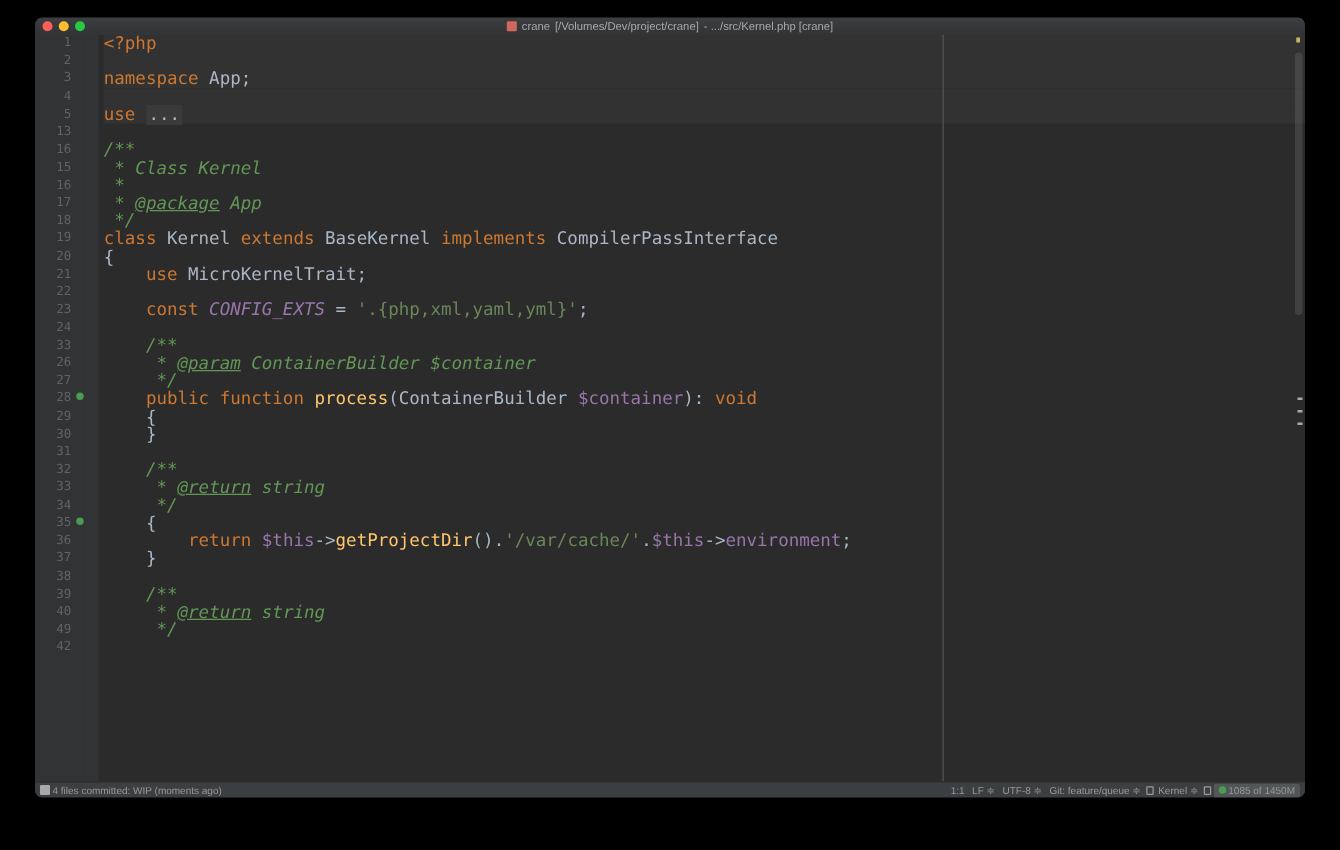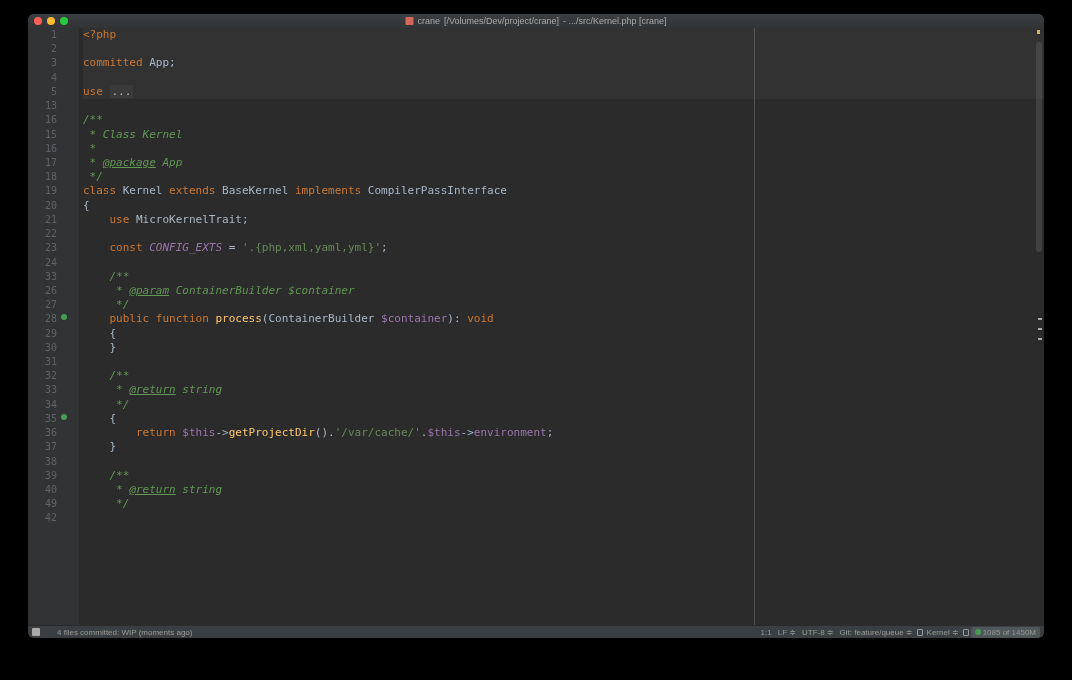--- a/index.html
+++ b/index.html
@@ -82,21 +82,21 @@
 .gutter .marker.green { background: #499c54; border-radius: 50%; }
 .fold-area {
   width: 12px;
   background: #313335;
   flex-shrink: 0;
 }
 .code {
   flex: 1;
   position: relative;
   line-height: 14.22px;
-  font-size: 11px;
+  font-size: 14px;
   color: #a9b7c6;
   padding-left: 4px;
   overflow: hidden;
 }
 .code .cline { height: 14.22px; white-space: pre; }
 .code .cline.hl { background: #323232; }
 .kw { color: #cc7832; }
 .var { color: #9876aa; }
 .str { color: #6a8759; }
 .doc { color: #629755; font-style: italic; }
@@ -147,21 +147,21 @@
   height: 13px;
   background: #3c3f41;
   border-top: 1px solid #2b2b2b;
   display: flex;
   align-items: center;
   font-family: -apple-system, "Helvetica Neue", sans-serif;
   font-size: 8px;
   color: #999;
   flex-shrink: 0;
 }
-.sb-left { display: flex; align-items: center; gap: 15px; padding-left: 4px; }
+.sb-left { display: flex; align-items: center; gap: 0; padding-left: 4px; }
 .sb-right { margin-left: auto; display: flex; align-items: center; gap: 2px; padding-right: 4px; }
 .sb-item { padding: 0 2px; }
 .sb-vcs-icon {
   width: 8px; height: 8px; background: #a9a9a9; border-radius: 1px;
   display: inline-block;
 }
 .sb-lock { display:inline-block; width: 6px; height: 7px; border: 1px solid #999; border-radius: 1px; }
 .sb-mem-bar {
   background: #515658;
   padding: 0 4px;
@@ -227,21 +227,21 @@
         <div class="gline">40</div>
         <div class="gline">49</div>
         <div class="gline">42</div>
       </div>
     <div class="fold-area"></div>
     <div class="code" id="code">
       <div class="splitter"></div>
       <div class="rmargin"></div>
     <div class="cline hl"><span class="kw">&lt;?php</span></div>
         <div class="cline hl"></div>
-        <div class="cline hl"><span class="kw">committed</span><span class="op"> App;</span></div>
+        <div class="cline hl"><span class="kw">namespace</span><span class="op"> App;</span></div>
         <div class="cline hl"></div>
         <div class="cline hl"><span class="kw">use </span><span class="folded">...</span></div>
         <div class="cline"></div>
         <div class="cline"><span class="doc">/**</span></div>
         <div class="cline"><span class="doc"> * Class Kernel</span></div>
         <div class="cline"><span class="doc"> *</span></div>
         <div class="cline"><span class="doc"> * </span><span class="docann">@package</span><span class="doc"> App</span></div>
         <div class="cline"><span class="doc"> */</span></div>
         <div class="cline"><span class="kw">class </span><span class="cls">Kernel </span><span class="kw">extends </span><span class="cls">BaseKernel </span><span class="kw">implements </span><span class="cls">CompilerPassInterface</span></div>
         <div class="cline"><span class="op">{</span></div>

